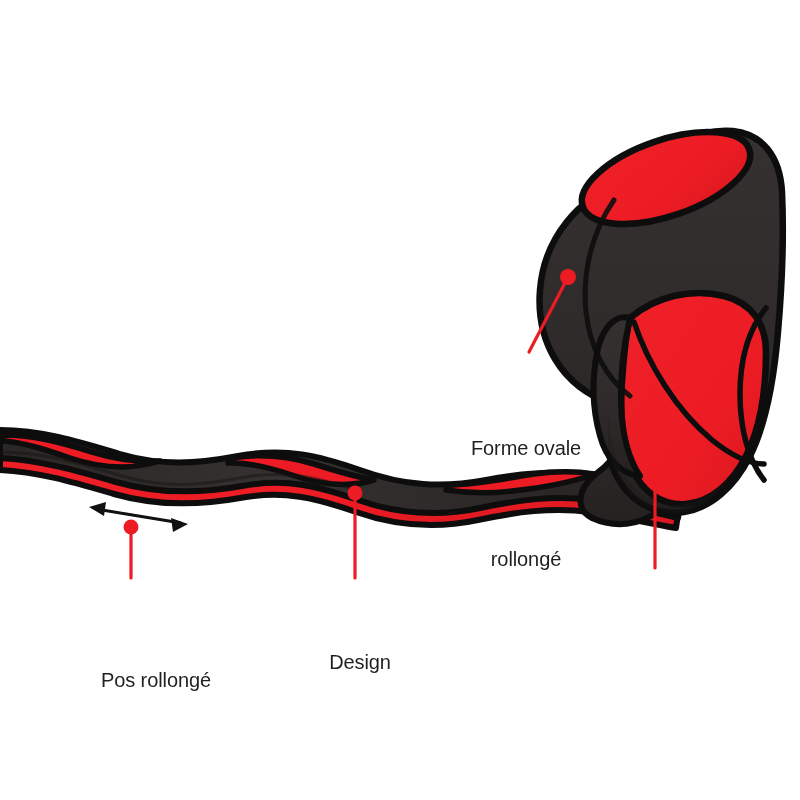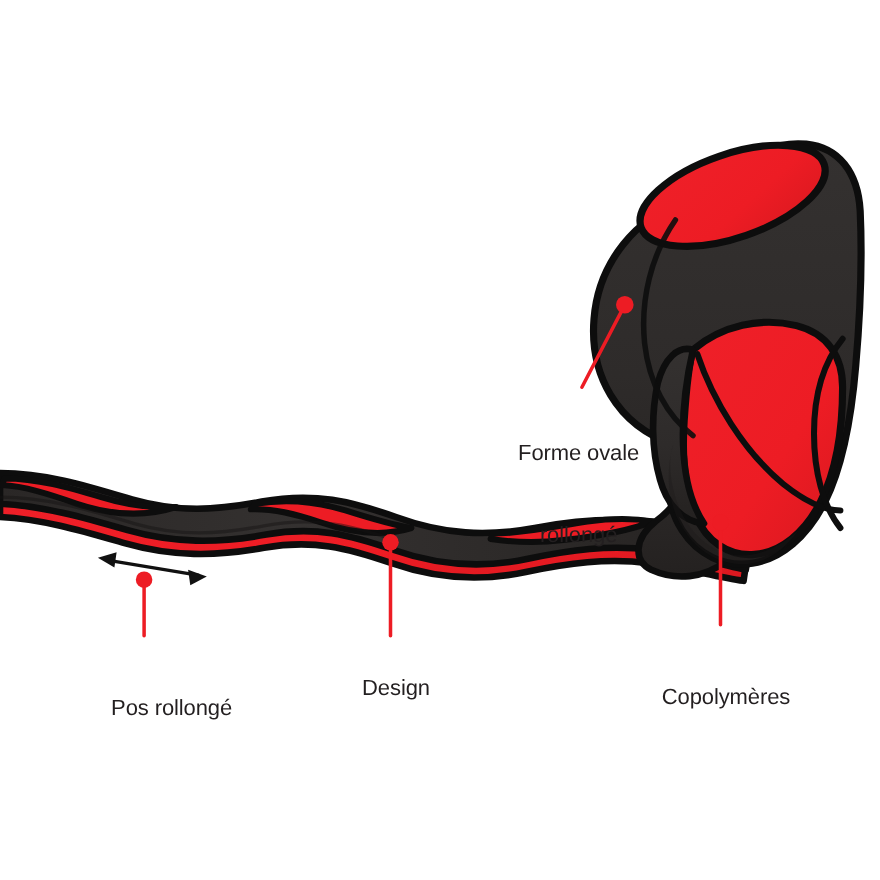--- a/index.html
+++ b/index.html
@@ -34,20 +34,21 @@
     color: #231f20;
     font-family: "Liberation Sans", sans-serif;
     font-size: 20px;
     line-height: 25px;
     letter-spacing: -0.1px;
     white-space: pre;
     pointer-events: none;
   }
   .callout-line-1, .callout-line-2 {
     display: block;
+    margin-top: 36px;
   }
   #label-forme {
     left: 406px;
     top: 350px;
     width: 240px;
   }
   #label-pos {
     left: 71px;
     top: 582px;
     width: 170px;
@@ -246,16 +247,15 @@
 
   <div class="callout-label" id="label-pos">
     <span class="callout-line-1">Pos rollongé</span>
   </div>
 
   <div class="callout-label" id="label-design">
     <span class="callout-line-1">Design</span>
   </div>
 
   <div class="callout-label" id="label-copo">
-    <span class="callout-line-1">Copolymères</span>
   </div>
 
 </div>
 
 </body></html>

